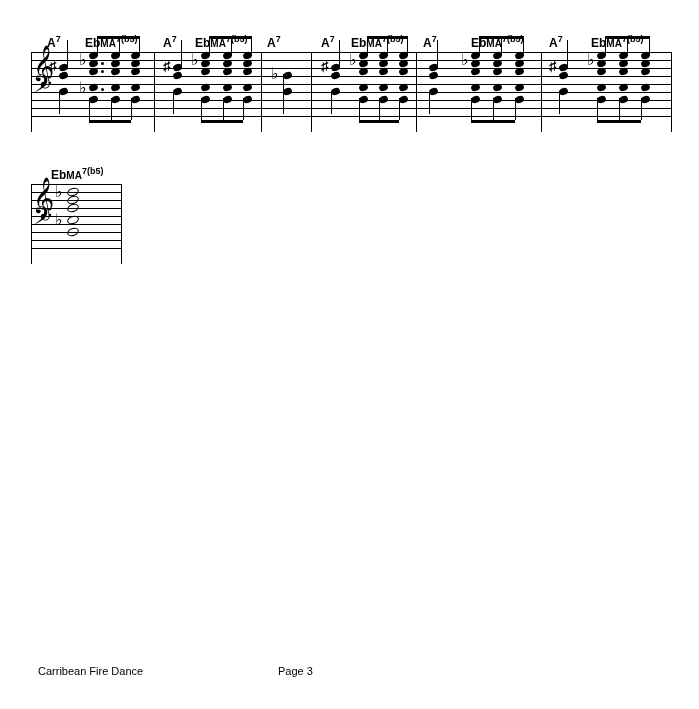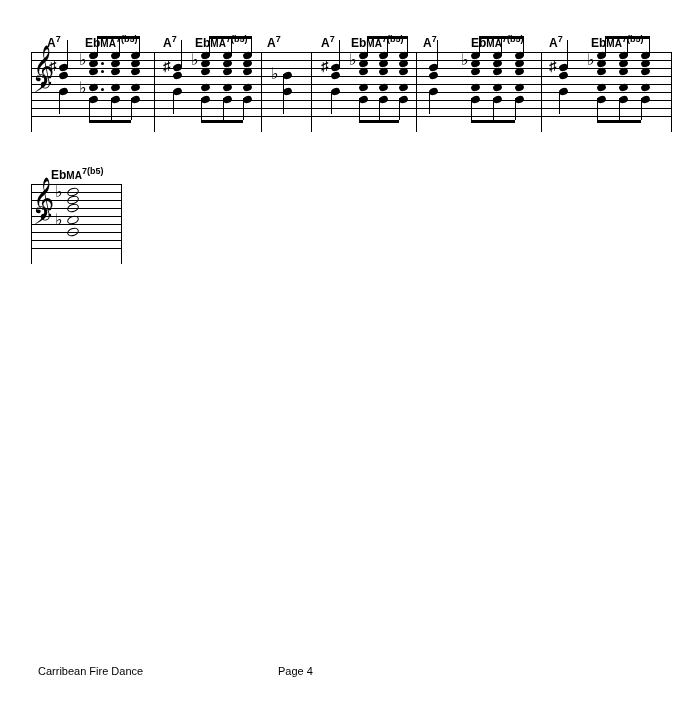--- a/index.html
+++ b/index.html
@@ -405,14 +405,14 @@
           <div class="barline" style="left: 0px; top: 0px; height: 80px;"></div>
           <div class="barline" style="left: 90px; top: 0px; height: 80px;"></div>
         </div>
     </div>
   </div>
 
 </div>
 
 <div class="footer">
   <span>Carribean Fire Dance</span>
-  <span class="page-num">Page 4</span>
+  <span class="page-num">Page 3</span>
 </div>
 
 </body></html>

